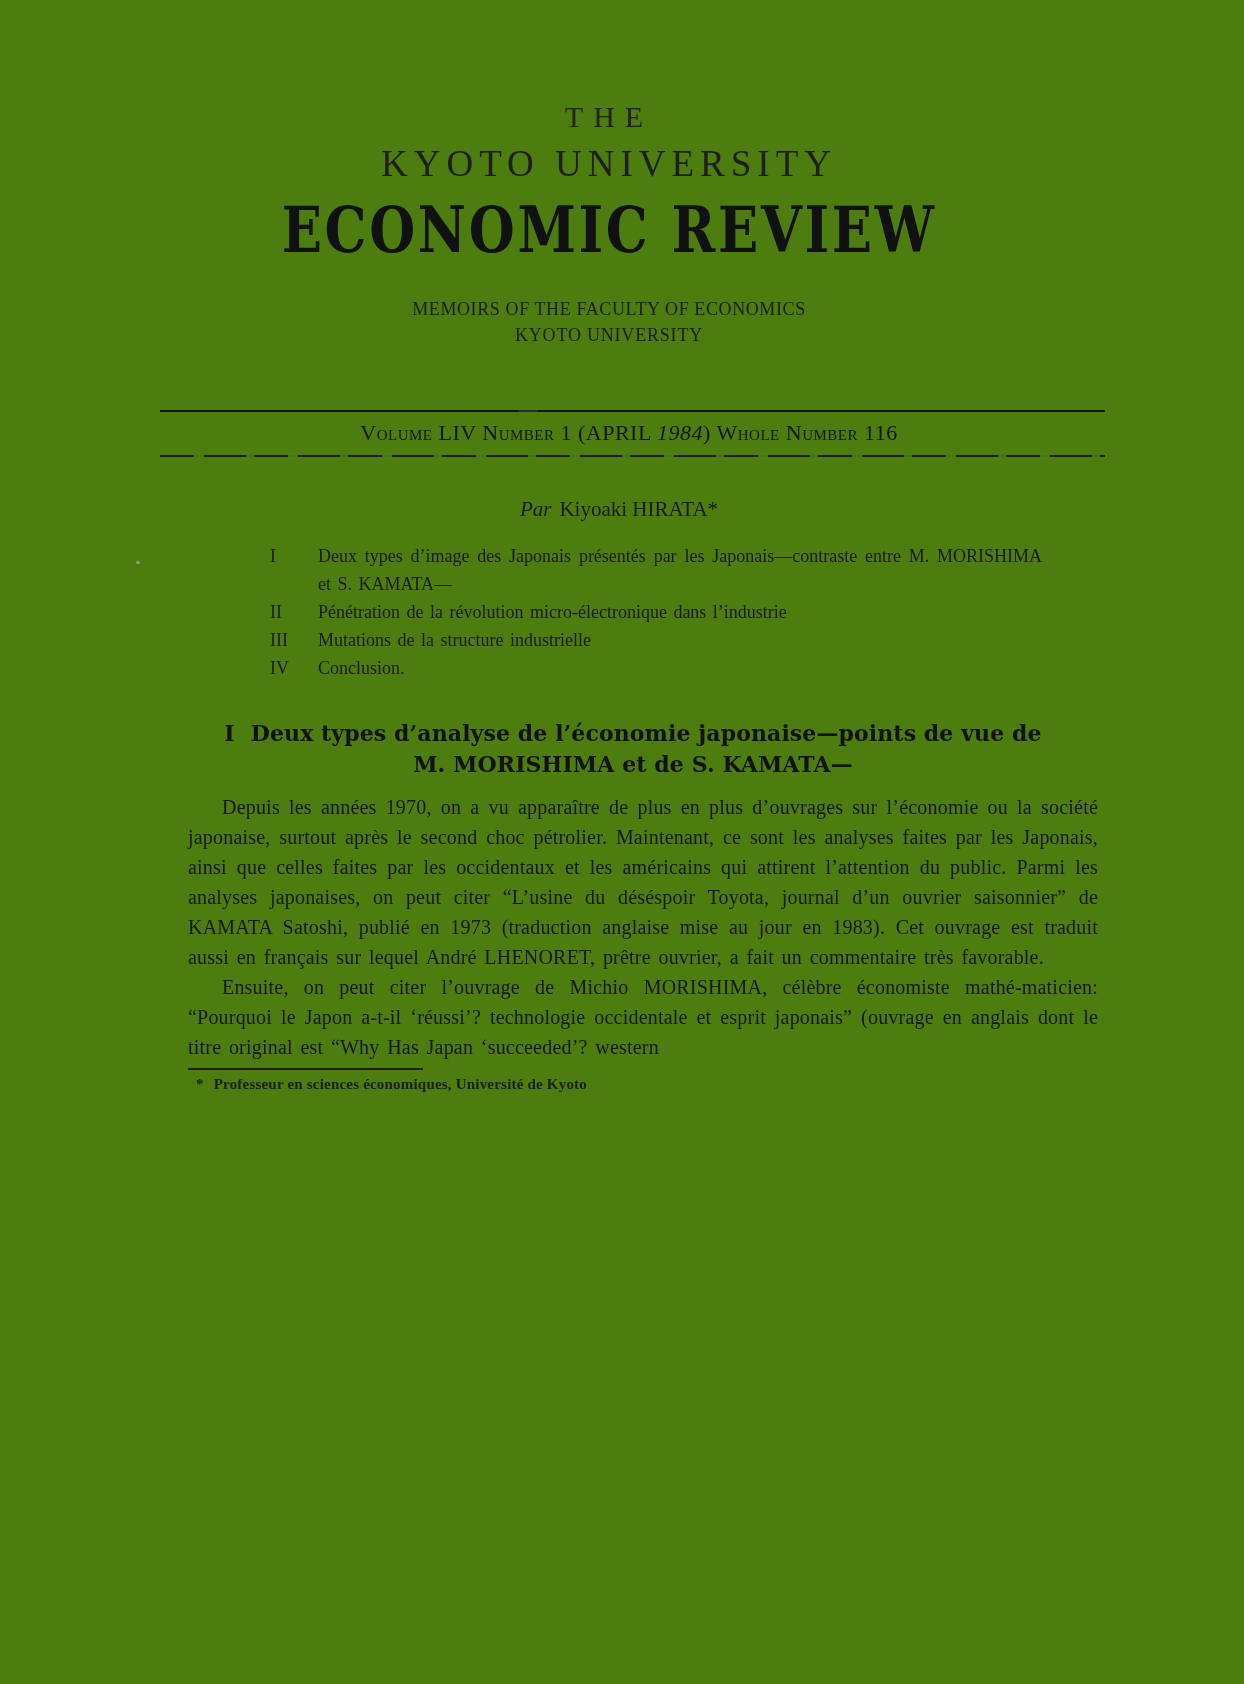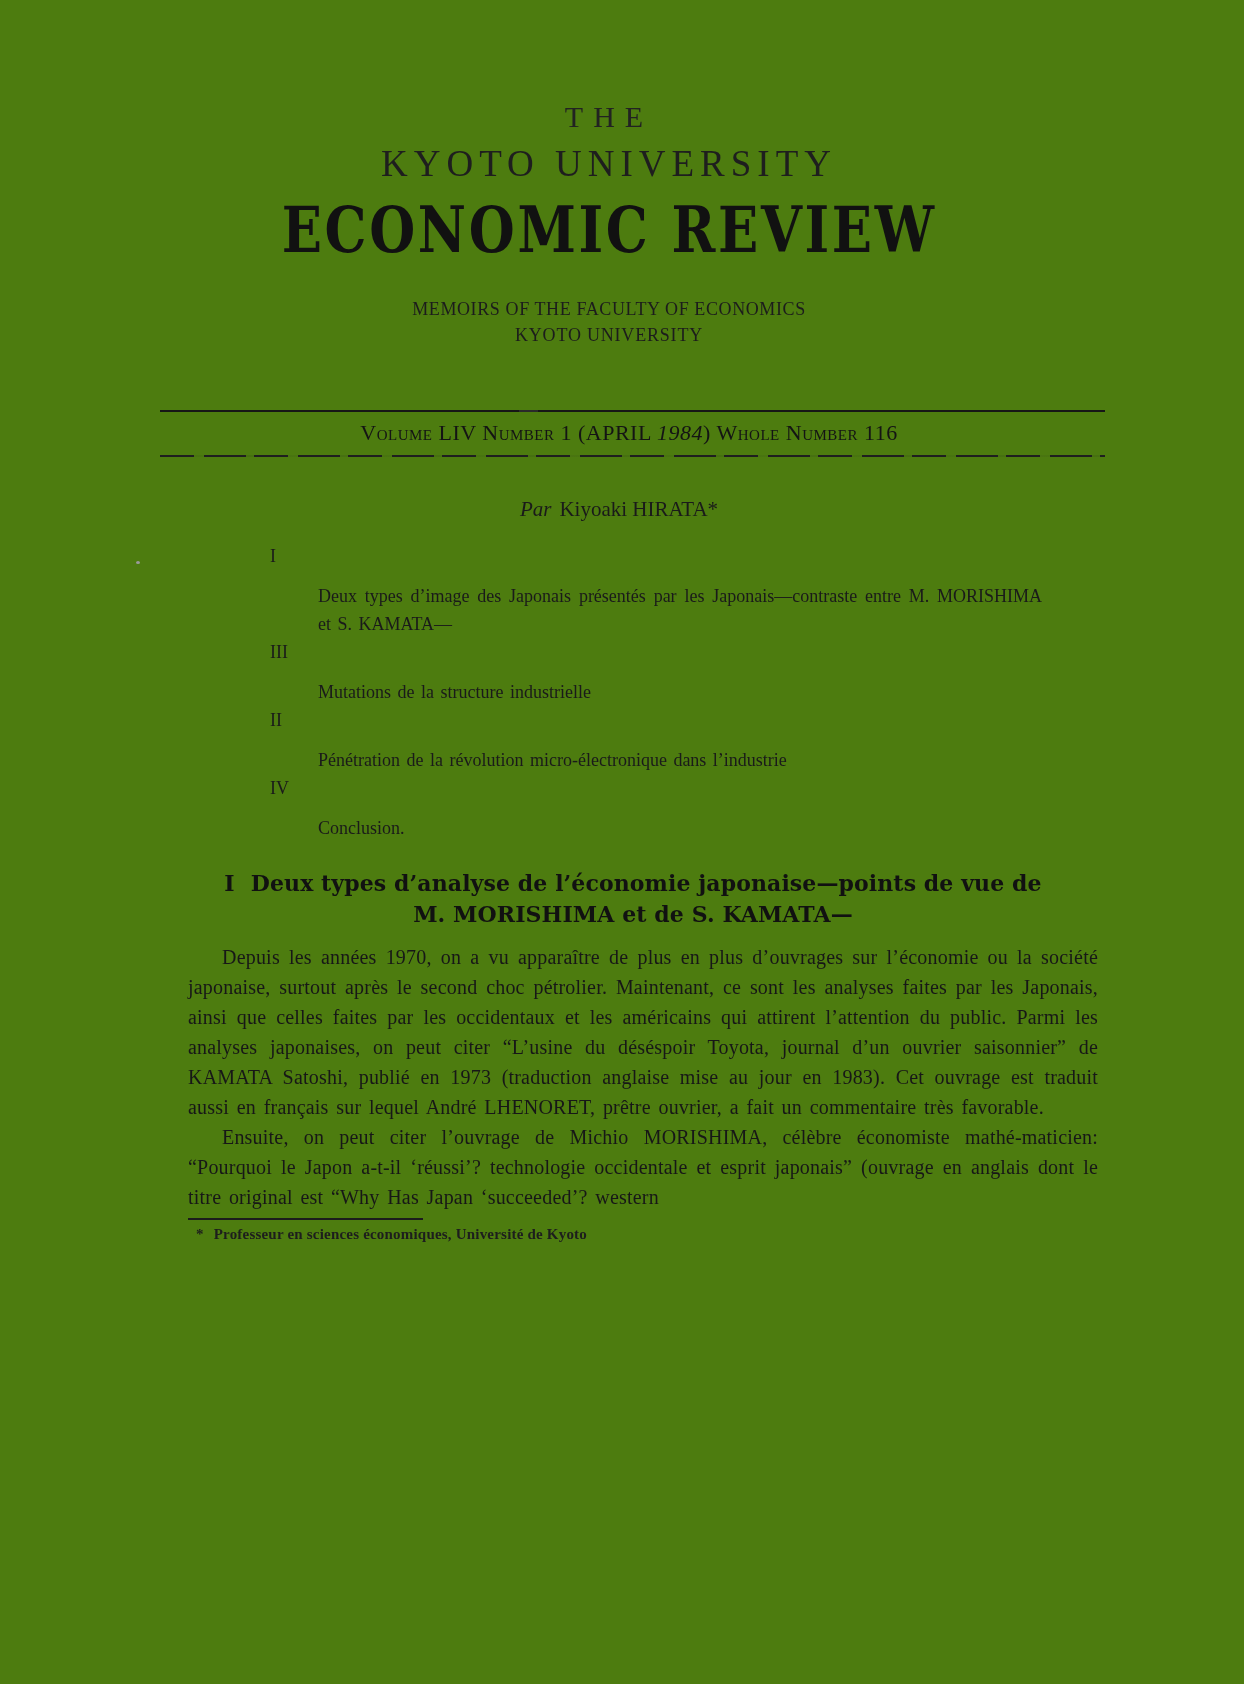--- a/index.html
+++ b/index.html
@@ -56,25 +56,25 @@
     font-family: "DejaVu Serif", serif; transform: translateX(-34px);
   }
   .byline { margin-top: 40px; text-align: center; font-size: 21px; transform: translateX(-24px); }
   .byline .par { font-style: italic; margin-right: 8px; }
 
   
   .outline-intro { margin-top: 54px; text-align: center; font-size: 20px; transform: translateX(-14px); }
   .outline { margin-top: 20px; margin-left: 82px; width: 772px; font-size: 18px; line-height: 28px; }
   .outline-row { display: flex; }
   .outline-num { width: 48px; flex: 0 0 48px; }
-  .outline-text { flex: 1; text-align: justify; word-spacing: 2px; margin-top: 40px; }
+  .outline-text { flex: 1; text-align: justify; word-spacing: 2px; }
 
   
   .section-heading {
-    margin-top: 26px; text-align: center; font-weight: 700; font-size: 22px;
+    margin-top: 36px; text-align: center; font-weight: 700; font-size: 22px;
     line-height: 31px; color: #111; transform: translateX(-10px);
     font-family: "DejaVu Serif", serif; letter-spacing: 0.1px;
   }
   .section-heading .num { margin-right: 16px; }
 
   
   .body-text { margin-top: 12px; }
   .body-text p {
     margin: 0; font-size: 20px; line-height: 30px; text-align: justify;
     text-indent: 34px; word-spacing: 2.5px; letter-spacing: 0.2px; color: #171717;
@@ -117,26 +117,26 @@
     <div class="byline">
       <span class="par">Par</span><span>Kiyoaki HIRATA*</span>
     </div>
 
     <div class="outline">
       <div class="outline-row">
         <div class="outline-num">I</div>
         <div class="outline-text">Deux types d’image des Japonais présentés par les Japonais—contraste entre M. MORISHIMA et S. KAMATA—</div>
       </div>
       <div class="outline-row">
+        <div class="outline-num">II</div>
+        <div class="outline-text">Pénétration de la révolution micro-électronique dans l’industrie</div>
+      </div>
+      <div class="outline-row">
         <div class="outline-num">III</div>
         <div class="outline-text">Mutations de la structure industrielle</div>
-      </div>
-      <div class="outline-row">
-        <div class="outline-num">II</div>
-        <div class="outline-text">Pénétration de la révolution micro-électronique dans l’industrie</div>
       </div>
       <div class="outline-row">
         <div class="outline-num">IV</div>
         <div class="outline-text">Conclusion.</div>
       </div>
     </div>
 
     <div class="section-heading">
       <div>
         <span class="num">I</span><span>Deux types d’analyse de l’économie japonaise—points de vue de</span>

